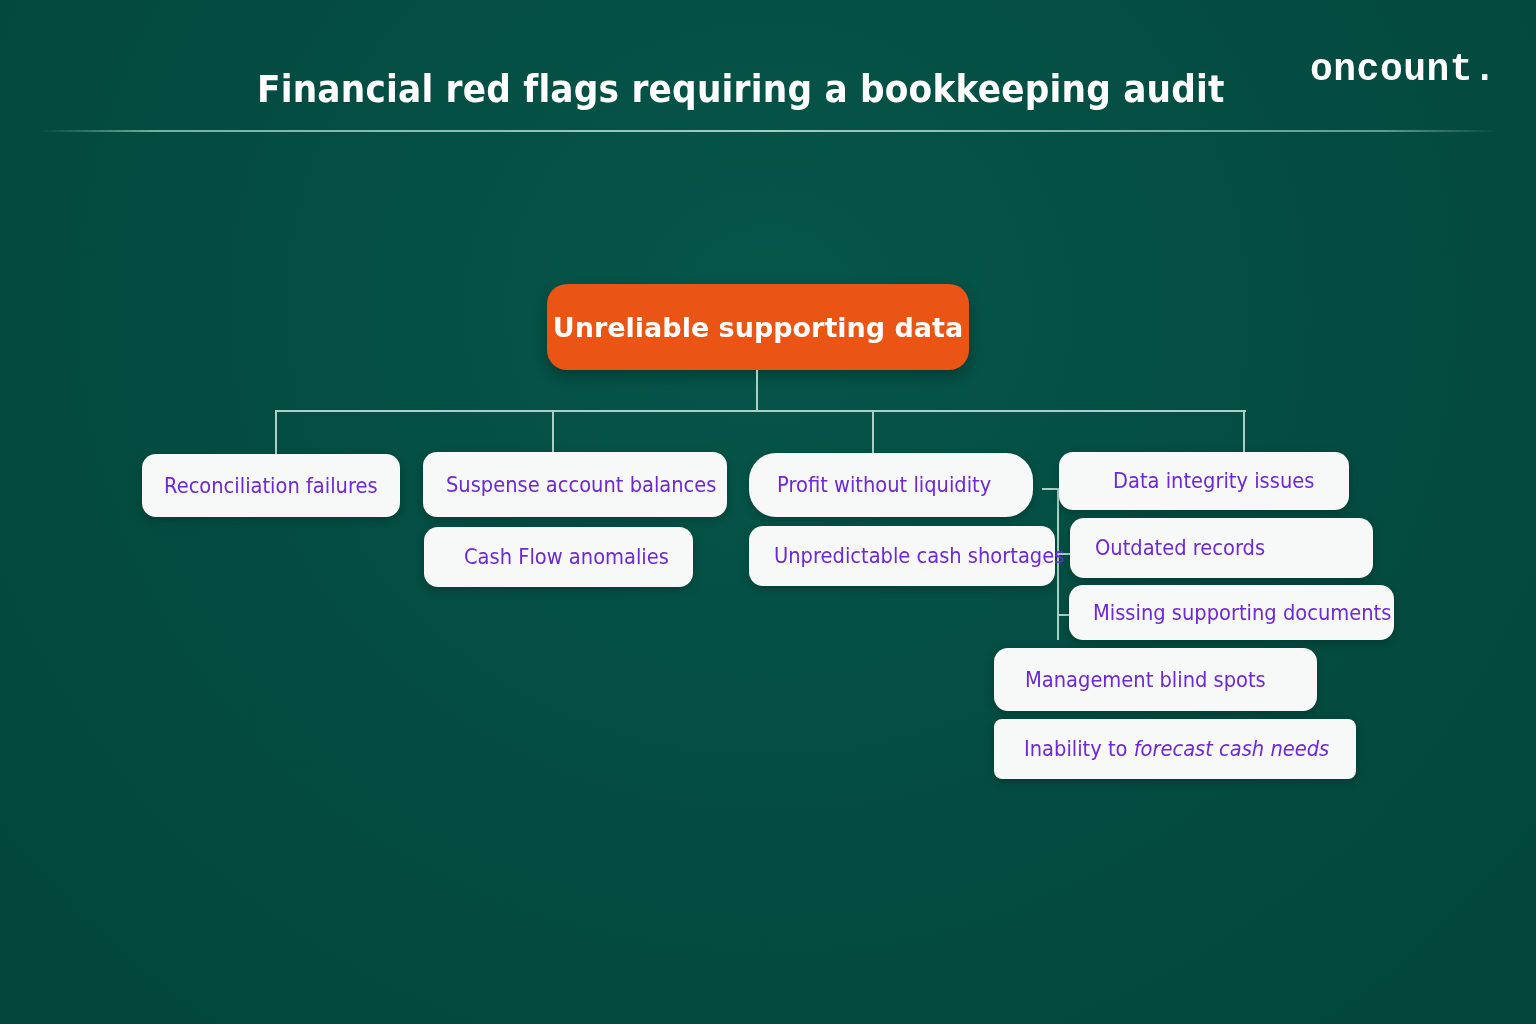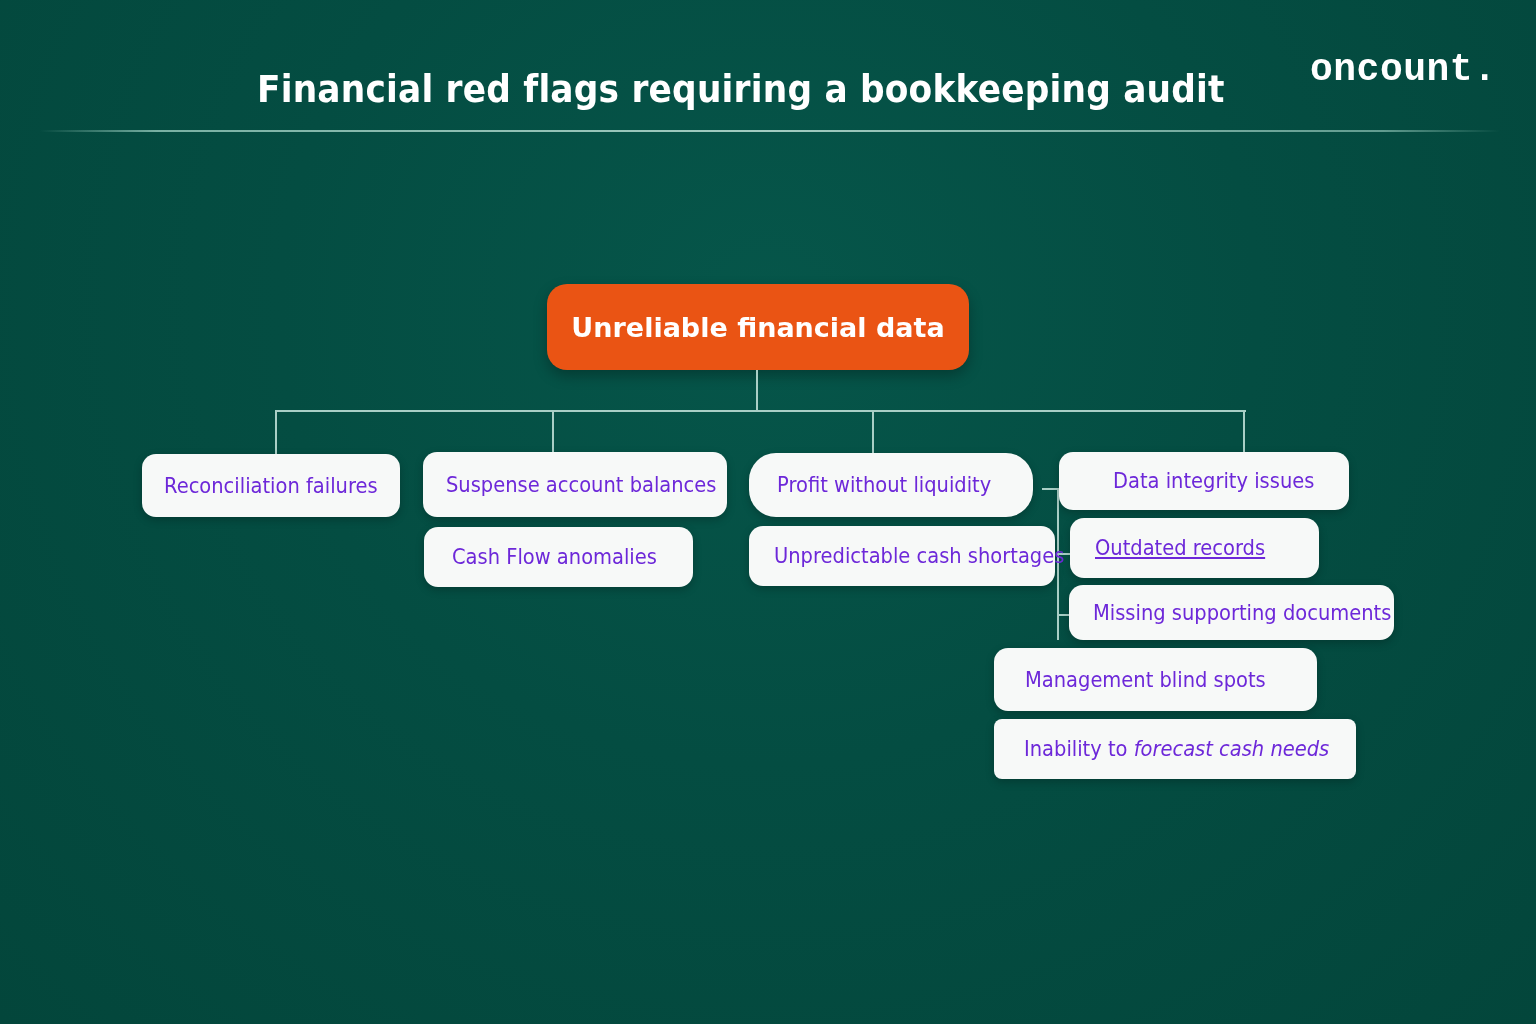--- a/index.html
+++ b/index.html
@@ -44,56 +44,56 @@
     .card em { font-style:italic; }
   </style>
 </head>
 <body>
 
 <div class="title">Financial red flags requiring a bookkeeping audit</div>
 <div class="logo">oncount.</div>
 <div class="divider"></div>
 
 <div class="root">
-  <span>Unreliable financial data</span>
+  <span>Unreliable supporting data</span>
 </div>
 
 <div class="line" style="left:756px; top:370px; width:2px; height:42px;"></div>
 <div class="line" style="left:275px; top:410px; width:971px; height:2px;"></div>
 <div class="line" style="left:275px; top:410px; width:2px; height:44px;"></div>
 <div class="line" style="left:552px; top:410px; width:2px; height:43px;"></div>
 <div class="line" style="left:872px; top:410px; width:2px; height:44px;"></div>
 <div class="line" style="left:1243px; top:410px; width:2px; height:43px;"></div>
 <div class="line" style="left:1042px; top:488px; width:18px; height:2px;"></div>
 <div class="line" style="left:1057px; top:488px; width:2px; height:152px;"></div>
 <div class="line" style="left:1057px; top:553px; width:13px; height:2px;"></div>
 <div class="line" style="left:1057px; top:614px; width:13px; height:2px;"></div>
 
 <div class="card" style="left:142px; top:454px; width:258px; height:63px; padding-left:22px;">
   <span class="t">Reconciliation failures</span>
 </div>
 
 <div class="card" style="left:423px; top:452px; width:304px; height:65px; padding-left:23px;">
   <span class="t">Suspense account balances</span>
 </div>
-<div class="card" style="left:424px; top:527px; width:269px; height:60px; padding-left:28px;">
+<div class="card" style="left:424px; top:527px; width:269px; height:60px; padding-left:40px;">
   <span class="t">Cash Flow anomalies</span>
 </div>
 
 <div class="card" style="left:749px; top:453px; width:284px; height:64px; padding-left:28px;border-radius:27px;">
   <span class="t">Profit without liquidity</span>
 </div>
 <div class="card" style="left:749px; top:526px; width:306px; height:60px; padding-left:25px;">
   <span class="t">Unpredictable cash shortages</span>
 </div>
 
 <div class="card" style="left:1059px; top:452px; width:290px; height:58px; padding-left:29px;justify-content:center;">
   <span class="t">Data integrity issues</span>
 </div>
-<div class="card" style="left:1070px; top:518px; width:249px; height:60px; padding-left:25px;text-decoration:underline;">
+<div class="card" style="left:1070px; top:518px; width:303px; height:60px; padding-left:25px;">
   <span class="t">Outdated records</span>
 </div>
 <div class="card" style="left:1069px; top:585px; width:325px; height:55px; padding-left:24px;">
   <span class="t">Missing supporting documents</span>
 </div>
 <div class="card" style="left:994px; top:648px; width:323px; height:63px; padding-left:31px;">
   <span class="t">Management blind spots</span>
 </div>
 <div class="card" style="left:994px; top:719px; width:362px; height:60px; padding-left:30px;border-radius:8px;">
   <span class="t"><span>Inability to </span><em>forecast cash needs</em></span>

